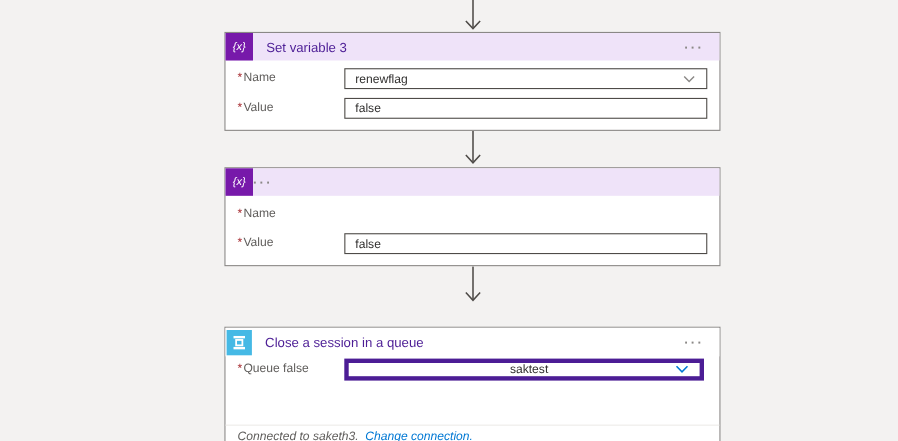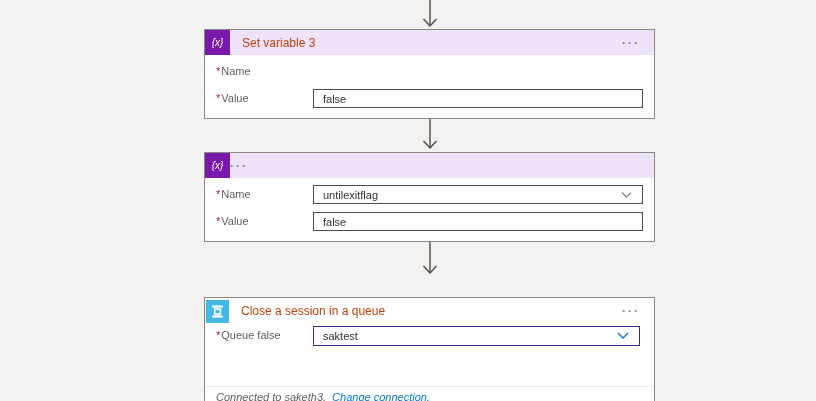--- a/index.html
+++ b/index.html
@@ -11,32 +11,32 @@
         border:1px solid #8a8886;box-sizing:border-box;}
 
   .card-header{position:absolute;top:0;left:0;right:0;height:25px;display:flex;align-items:center;}
   .card-header.purple{background:#efe3f9;}
   .card-header.white{background:#ffffff;height:26px;}
 
   .hdr-icon{width:25px;height:25px;flex:0 0 25px;display:flex;align-items:center;justify-content:center;}
   .hdr-icon.variable{background:#7719aa;color:#ffffff;font-size:10px;font-style:italic;}
   .hdr-icon.session{width:23px;height:23px;flex:0 0 23px;margin:1px 0 0 1px;background:#45b9e5;}
 
-  .card-title{margin-left:12px;font-size:12px;color:#c2410c;flex:1 1 auto;}
+  .card-title{margin-left:12px;font-size:12px;color:#4c1d95;flex:1 1 auto;}
   .ellipsis{margin-right:14px;color:#8a8886;font-size:12px;letter-spacing:2px;font-weight:bold;cursor:pointer;}
 
   .field{position:absolute;left:0;right:0;}
   .field-label{position:absolute;left:11px;top:3px;font-size:11px;color:#605e5c;white-space:nowrap;}
   .req{color:#a4262c;margin-right:1px;font-size:11px;}
 
   .input{position:absolute;left:108px;right:11px;background:#fff;box-sizing:border-box;
          display:flex;align-items:center;font-size:11px;color:#323130;}
   .input .input-text{margin-left:9px;white-space:nowrap;}
   .input.dark{border:1px solid #4e4b48;height:19px;}
-  .input.light{border:1px solid #4c1d95;}
+  .input.light{border:4px solid #4c1d95;justify-content:center;}
   .chevron{position:absolute;right:10px;top:50%;transform:translateY(-50%);display:flex;}
 
   .token-pill{display:flex;align-items:center;margin-left:5px;background:#f1f0ee;height:19px;
               border-radius:2px;overflow:hidden;}
   .token-icon{width:19px;height:19px;background:#45b9e5;display:flex;align-items:center;justify-content:center;flex:0 0 19px;}
   .token-label{font-size:10.5px;color:#323130;margin:0 4px 0 8px;white-space:nowrap;}
   .token-x{font-size:11px;color:#605e5c;margin-right:7px;cursor:pointer;}
 
   .footer-divider{position:absolute;left:0;right:0;top:88px;border-top:1px solid #edebe9;}
   .card-footer{position:absolute;left:11px;top:93px;font-size:11px;color:#605e5c;white-space:nowrap;font-style:italic;}
@@ -63,46 +63,46 @@
   <div class="card" style="top:29px;height:90px;">
     <div class="card-header purple">
       <div class="hdr-icon variable">
         <span>{x}</span>
       </div>
       <div class="card-title">Set variable 3</div>
       <div class="ellipsis">···</div>
     </div>
     <div class="field" style="top:32px;height:19px;">
       <div class="field-label"><span class="req">*</span><span>Name</span></div>
+      <div class="input dark">
+        <span class="input-text">renewflag</span>
+        <span class="chevron">
+          <svg width="11" height="7" viewBox="0 0 11 7">
+              <polyline points="1,1 5.5,5.5 10,1" fill="none" stroke="#8a8886" stroke-width="1.3"></polyline>
+            </svg>
+        </span>
+      </div>
     </div>
     <div class="field" style="top:59px;height:19px;">
       <div class="field-label"><span class="req">*</span><span>Value</span></div>
       <div class="input dark">
         <span class="input-text">false</span>
       </div>
     </div>
   </div>
 
   <div class="card" style="top:152px;height:90px;">
     <div class="card-header purple">
       <div class="hdr-icon variable">
         <span>{x}</span>
       </div>
       <div class="ellipsis">···</div>
     </div>
     <div class="field" style="top:32px;height:19px;">
       <div class="field-label"><span class="req">*</span><span>Name</span></div>
-      <div class="input dark">
-        <span class="input-text">untilexitflag</span>
-        <span class="chevron">
-          <svg width="11" height="7" viewBox="0 0 11 7">
-              <polyline points="1,1 5.5,5.5 10,1" fill="none" stroke="#8a8886" stroke-width="1.3"></polyline>
-            </svg>
-        </span>
-      </div>
     </div>
     <div class="field" style="top:59px;height:19px;">
       <div class="field-label"><span class="req">*</span><span>Value</span></div>
       <div class="input dark">
         <span class="input-text">false</span>
       </div>
     </div>
   </div>
 
   <div class="card" style="top:277px;height:119px;margin-top:20px;">

